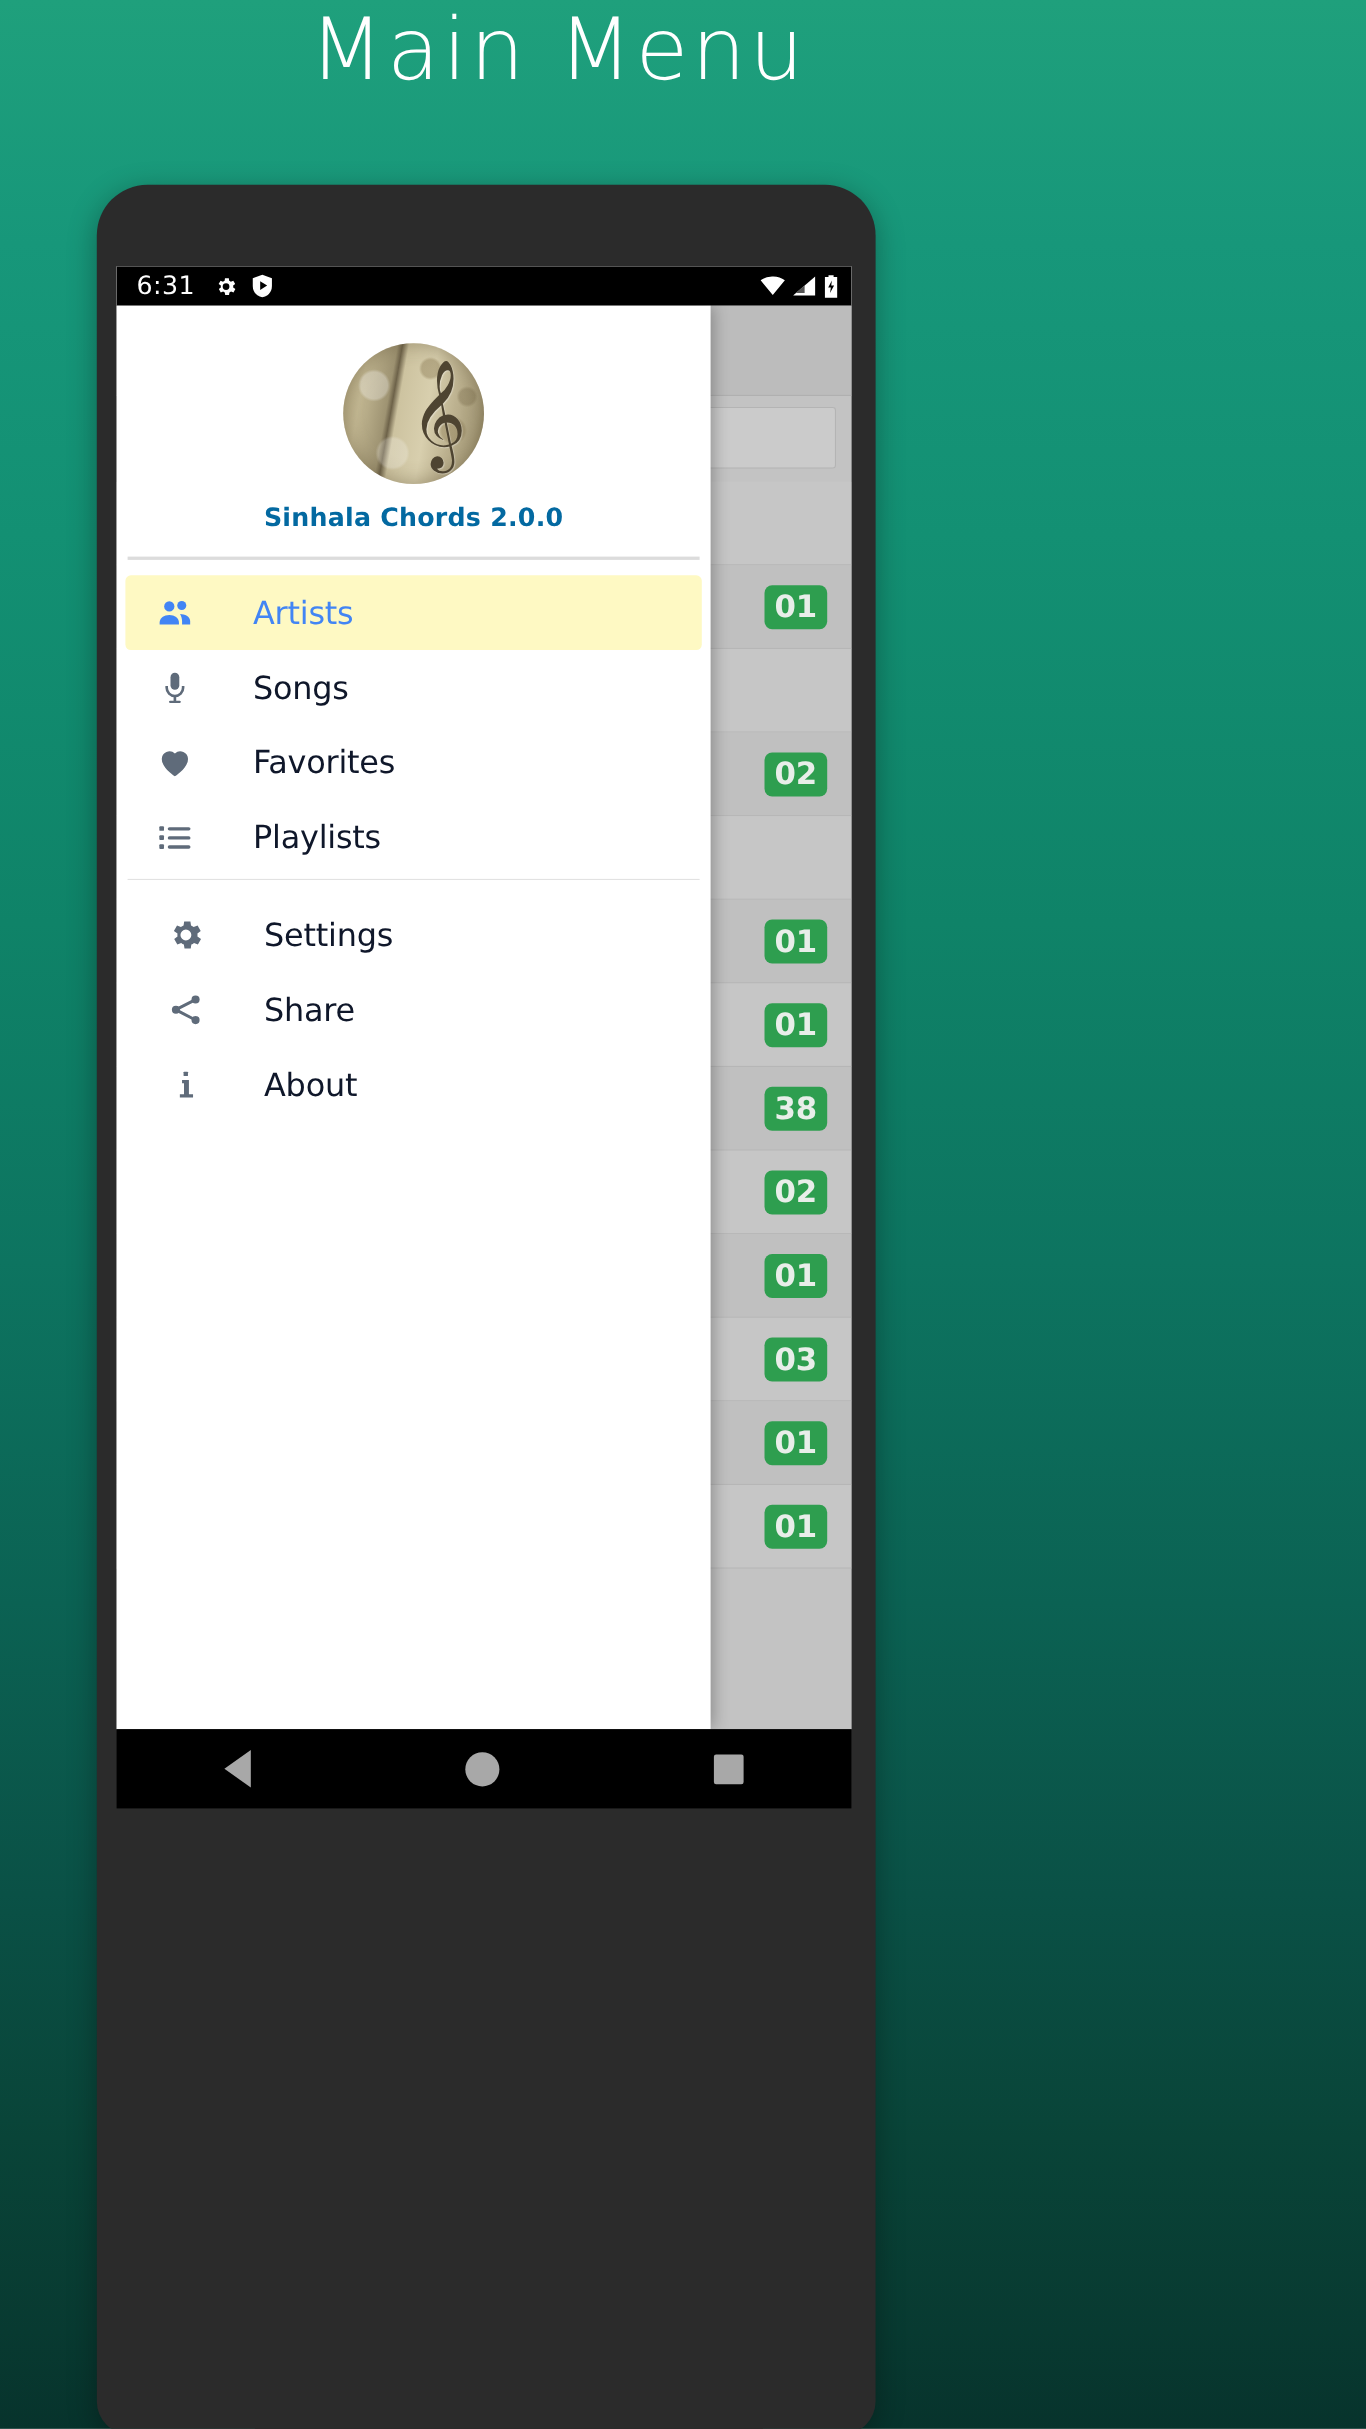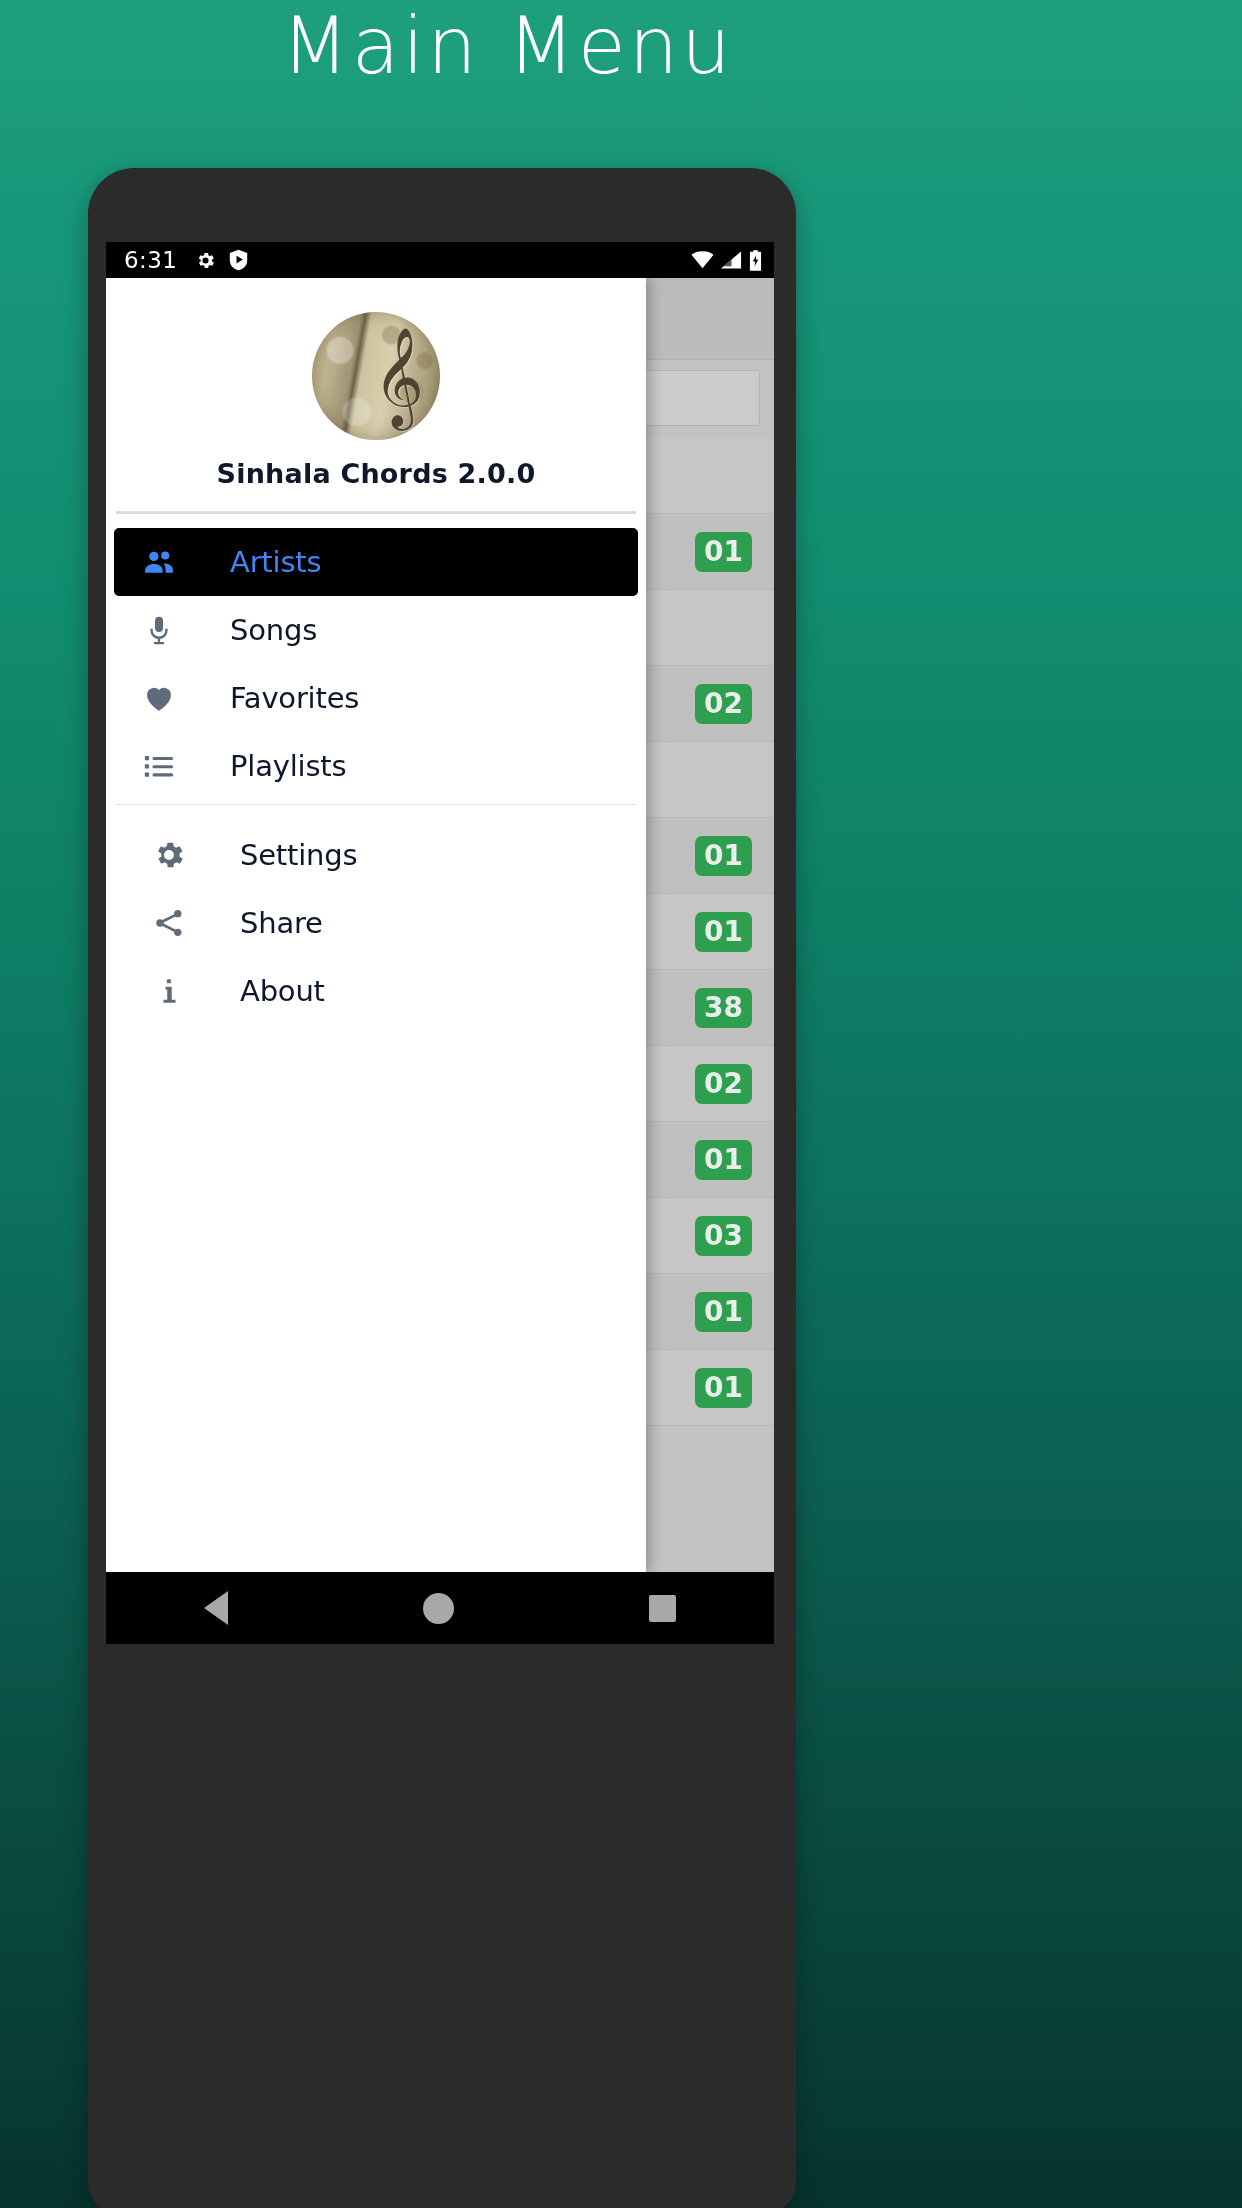--- a/index.html
+++ b/index.html
@@ -151,39 +151,39 @@
     position: absolute;
     right: 16px; top: 50%;
     transform: translateY(-50%);
     font-size: 86px;
     line-height: 1;
     color: #4e4431;
     text-shadow: 1px 1px 1px rgba(255,255,255,0.35);
     font-family: "DejaVu Sans", sans-serif;
   }
   .app-version {
-    color: #0f172a;
-    font-size: 27px;
+    color: #0369a1;
+    font-size: 23px;
     font-weight: bold;
     letter-spacing: 0.2px;
     font-family: "DejaVu Sans", sans-serif;
   }
 
   .menu-group { padding-top: 14px; }
   .menu-group.bottom { border-top: 1px solid #e2e2e2; margin: 4px 10px 0 10px; padding-top: 16px; }
 
   .menu-item {
     display: flex; align-items: center;
     height: 68px;
     margin: 0 8px;
     padding-left: 22px;
     border-radius: 5px;
     cursor: pointer;
   }
-  .menu-item.selected { background: #000000; text-align: right; }
+  .menu-item.selected { background: #fef9c3; text-align: right; }
   .menu-item .mi-icon {
     width: 46px; height: 46px;
     display: flex; align-items: center; justify-content: center;
     flex: 0 0 46px;
     color: #5f6b7a;
   }
   .menu-item.selected .mi-icon { color: #4285f4; }
   .menu-item .mi-icon svg { display: block; }
   .menu-item .mi-label {
     margin-left: 48px;

